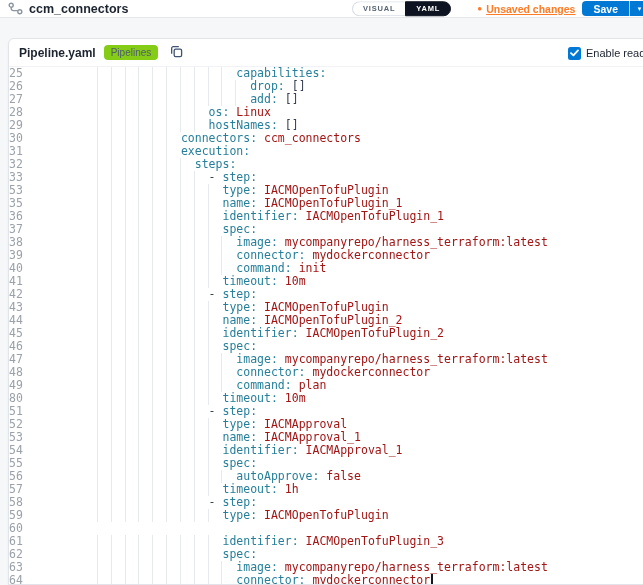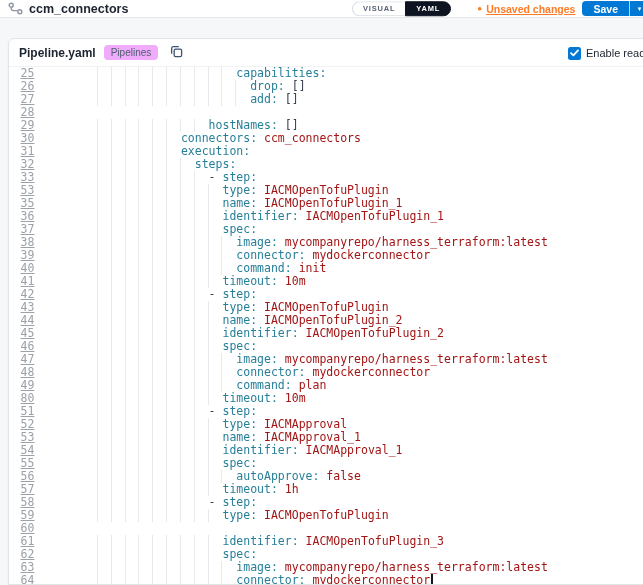--- a/index.html
+++ b/index.html
@@ -37,40 +37,40 @@
                 font-size:7px; cursor:pointer; display:flex; align-items:center; justify-content:center; }
 
   
   .card { position:relative; margin:20px 0 0 8px; width:660px;
           height:calc(585px - 38px); background:#fff; border:1px solid #e1e5ea;
           border-radius:6px 0 0 0; box-shadow:0 1px 2px rgba(30,40,50,.05); }
 
   .tabbar { position:relative; height:28px; display:flex; align-items:center;
             padding:0 10px; border-bottom:1px solid #f0f2f5; }
   .file-label { font-size:12px; font-weight:bold; color:#1c2430; }
-  .badge { margin-left:8px; font-size:10px; color:#4f5d6d; background:#f0abfc;
+  .badge { margin-left:8px; font-size:10px; color:#4f5d6d; background:#84cc16;
            padding:2px 7px; border-radius:4px; cursor:pointer;text-align:center; }
   .copy-btn { margin-left:12px; background:none; border:none; cursor:pointer;
               display:inline-flex; align-items:center; padding:0; }
   .enable-group { position:absolute; left:559px; top:0; height:28px;
                   display:flex; align-items:center; gap:5px; white-space:nowrap; }
   .checkbox { width:13px; height:13px; background:var(--accent,#0278d5);
               border-radius:2.5px; display:flex; align-items:center; justify-content:center;
               cursor:pointer; }
   .checkbox svg { display:block; }
   .enable-label { font-size:11px; color:#1d2430; }
 
   
   .editor { position:relative; height:calc(100% - 28px); overflow:hidden;
             font-family:"DejaVu Sans Mono", monospace; font-size:11.5px; }
   .editor::after { content:''; position:absolute; right:13px; top:0; bottom:0;
                    width:1px; background:#eceff3; }
   .row { display:flex; height:13px; line-height:13px; }
-  .lineno { width:42px; flex:0 0 42px; text-align:center; padding-right:5px;
-            color:var(--lineno,#9ba1a8); user-select:none;text-decoration:underline; }
+  .lineno { width:42px; flex:0 0 42px; text-align:left; padding-right:5px;
+            color:var(--lineno,#9ba1a8); user-select:none; }
   .code { white-space:pre; margin-left:33px; }
   .indent { display:inline-block; height:13px; vertical-align:top; margin-right:2px;
             background:repeating-linear-gradient(90deg,
               transparent 0, transparent calc(2ch - 1px),
               var(--guide,#e6eaee) calc(2ch - 1px), var(--guide,#e6eaee) 2ch); }
   .tok-key   { color:var(--key,#267f99); }
   .tok-val   { color:var(--val,#a31515); }
   .tok-delim { color:var(--delim,#374151); }
   .cursor { display:inline-block; width:1.5px; height:11px; background:#15181d;
             margin-left:1px; vertical-align:-1px; }
@@ -142,20 +142,21 @@
         <div class="row">
           <div class="lineno">26</div>
           <div class="code"><span class="indent" style="width: calc(24ch - 2px);"></span><span class="tok-key">drop:</span><span class="tok-delim"> []</span></div>
         </div>
         <div class="row">
           <div class="lineno">27</div>
           <div class="code"><span class="indent" style="width: calc(24ch - 2px);"></span><span class="tok-key">add:</span><span class="tok-delim"> []</span></div>
         </div>
         <div class="row">
           <div class="lineno">28</div>
+          <div class="code"><span class="indent" style="width: calc(18ch - 2px);"></span><span class="tok-key">os:</span><span class="tok-val"> Linux</span></div>
         </div>
         <div class="row">
           <div class="lineno">29</div>
           <div class="code"><span class="indent" style="width: calc(18ch - 2px);"></span><span class="tok-key">hostNames:</span><span class="tok-delim"> []</span></div>
         </div>
         <div class="row">
           <div class="lineno">30</div>
           <div class="code"><span class="indent" style="width: calc(14ch - 2px);"></span><span class="tok-key">connectors:</span><span class="tok-val"> ccm_connectors</span></div>
         </div>
         <div class="row">

